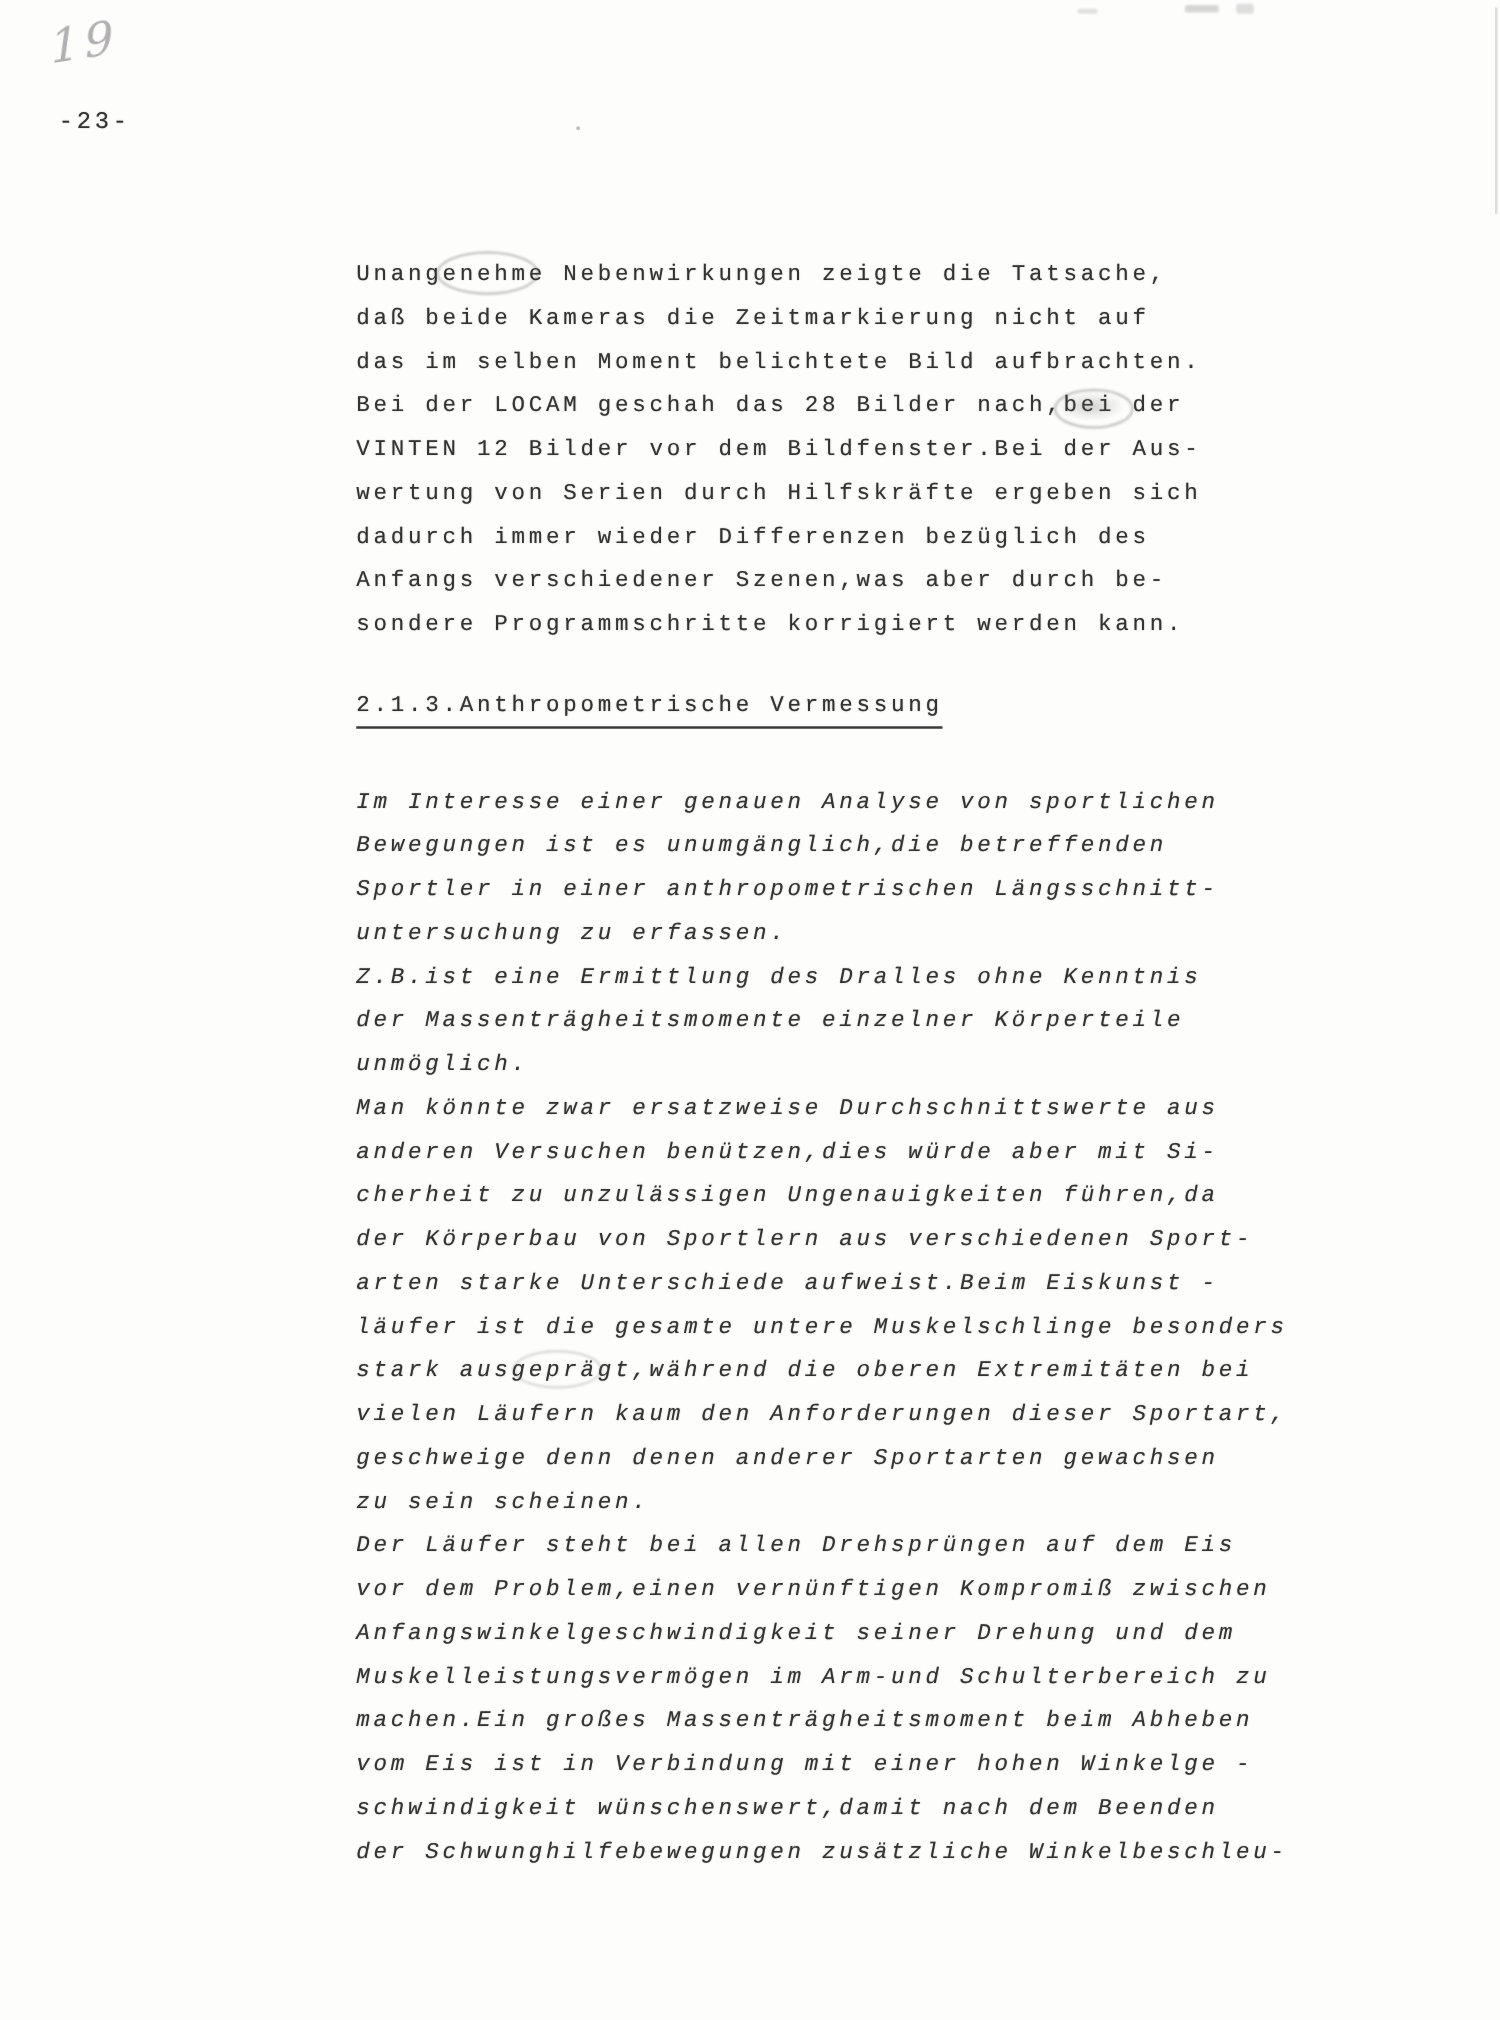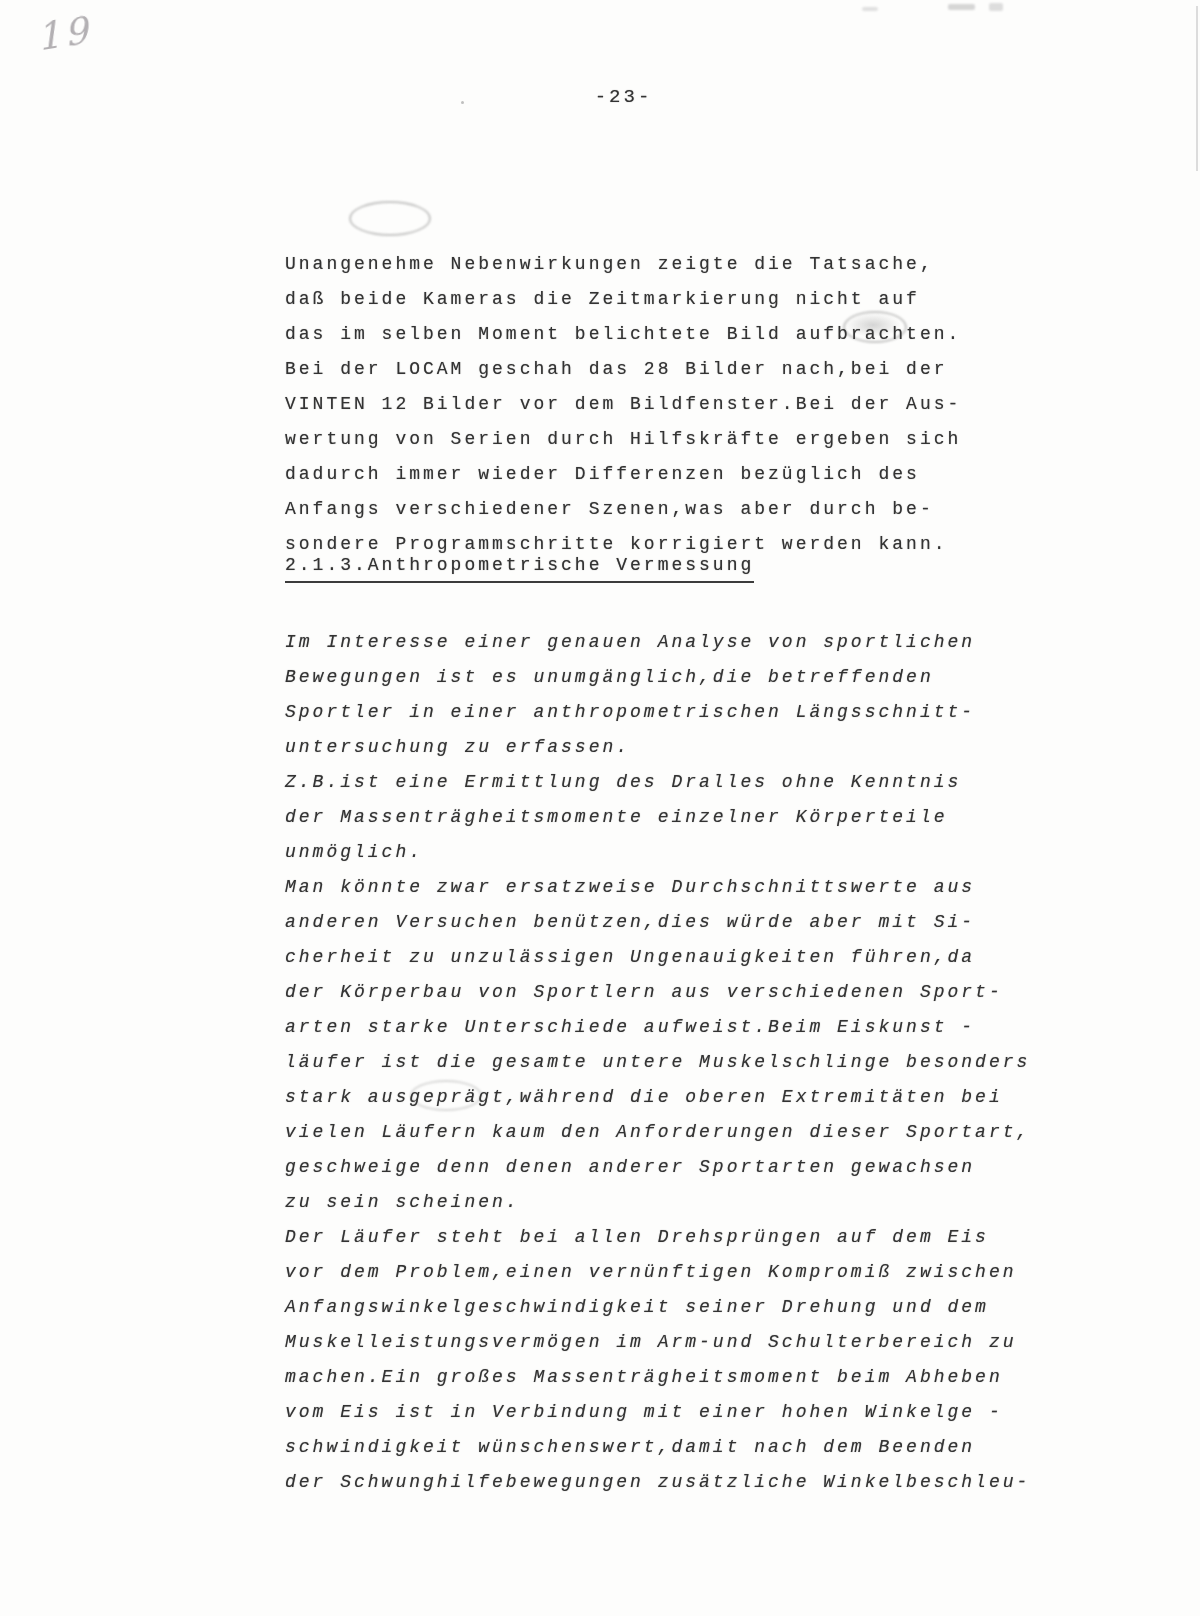--- a/index.html
+++ b/index.html
@@ -42,21 +42,20 @@
     font-size: 37px;
     color: #b3b0b3;
     transform: rotate(-9deg) skewX(-6deg);
     letter-spacing: 4px;
     filter: blur(.4px);
   }
   
   .page-number {
     position: absolute;
     left: 0; right: 0; top: 86px;
-    text-align: center;
     font-size: 19px;
     letter-spacing: 3px;
     text-shadow: 0 0 1px rgba(45,45,45,.55);
     white-space: pre;
     margin-left: 47px;
   }
   .faint-dot {
     position: absolute;
     left: 461px; top: 101px;
     width: 3px; height: 3px;
@@ -66,21 +65,21 @@
   
   .para {
     position: absolute;
     left: 285px;
     font-size: 18px;
     letter-spacing: 3px;
     line-height: 35px;
     white-space: pre;
     text-shadow: 0 0 1px rgba(45,45,45,.5);
   }
-  .para.p1 { top: 203px; margin-top: 44px; }
+  .para.p1 { top: 203px; }
   .para.p2 { top: 625px; font-style: italic; }
   .line { height: 35px; }
   .heading {
     position: absolute;
     left: 285px; top: 552px;
     margin: 0;
     font-size: 18px;
     font-weight: normal;
     letter-spacing: 3px;
     line-height: 26px;

